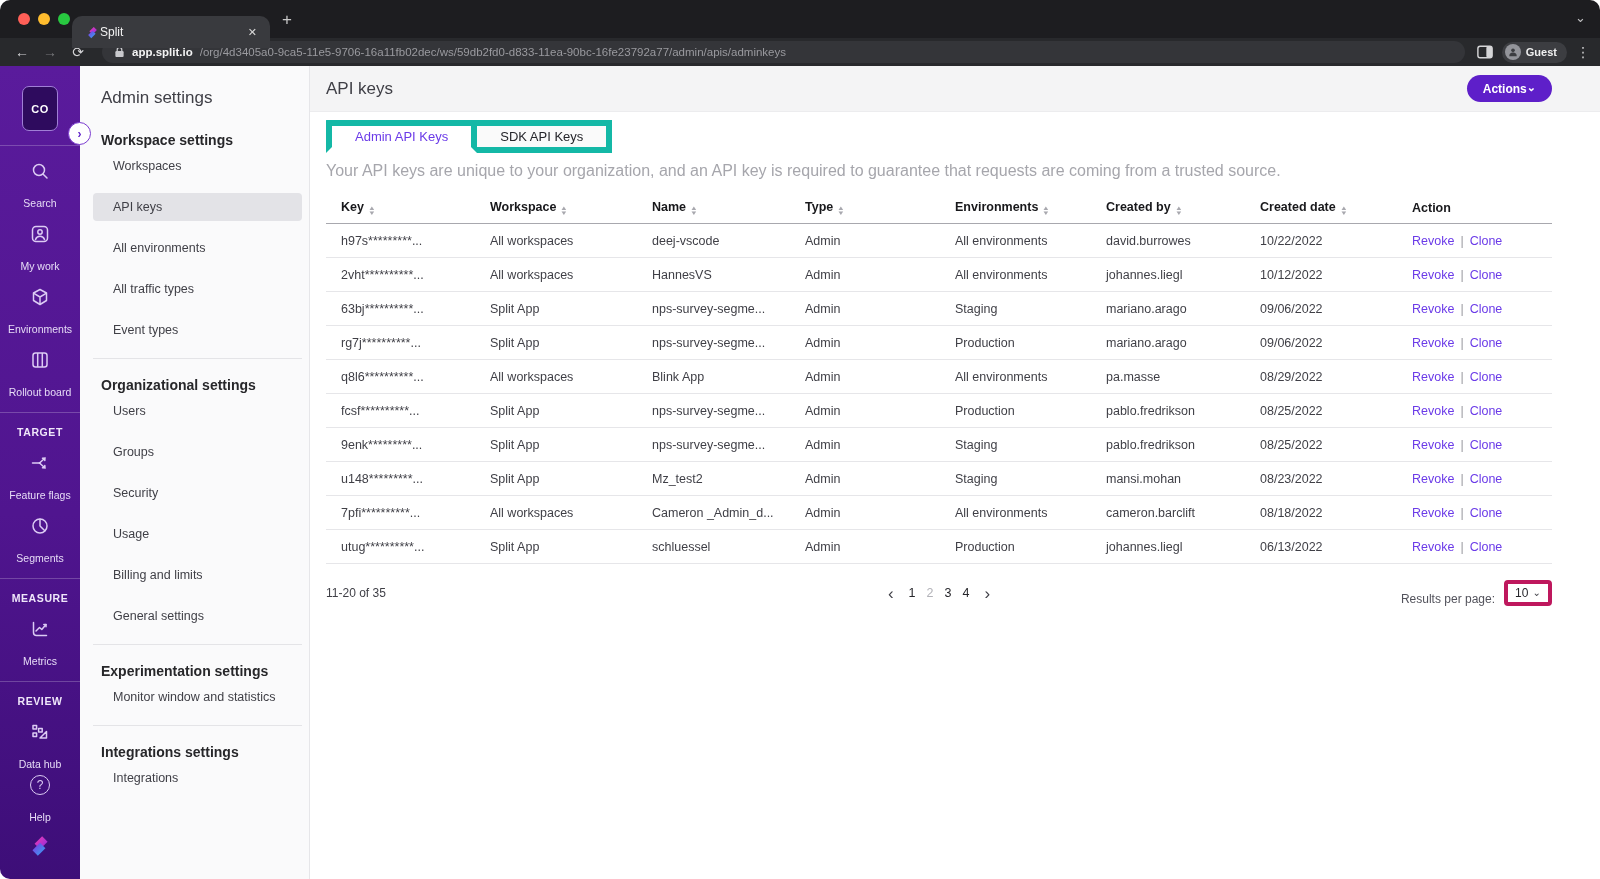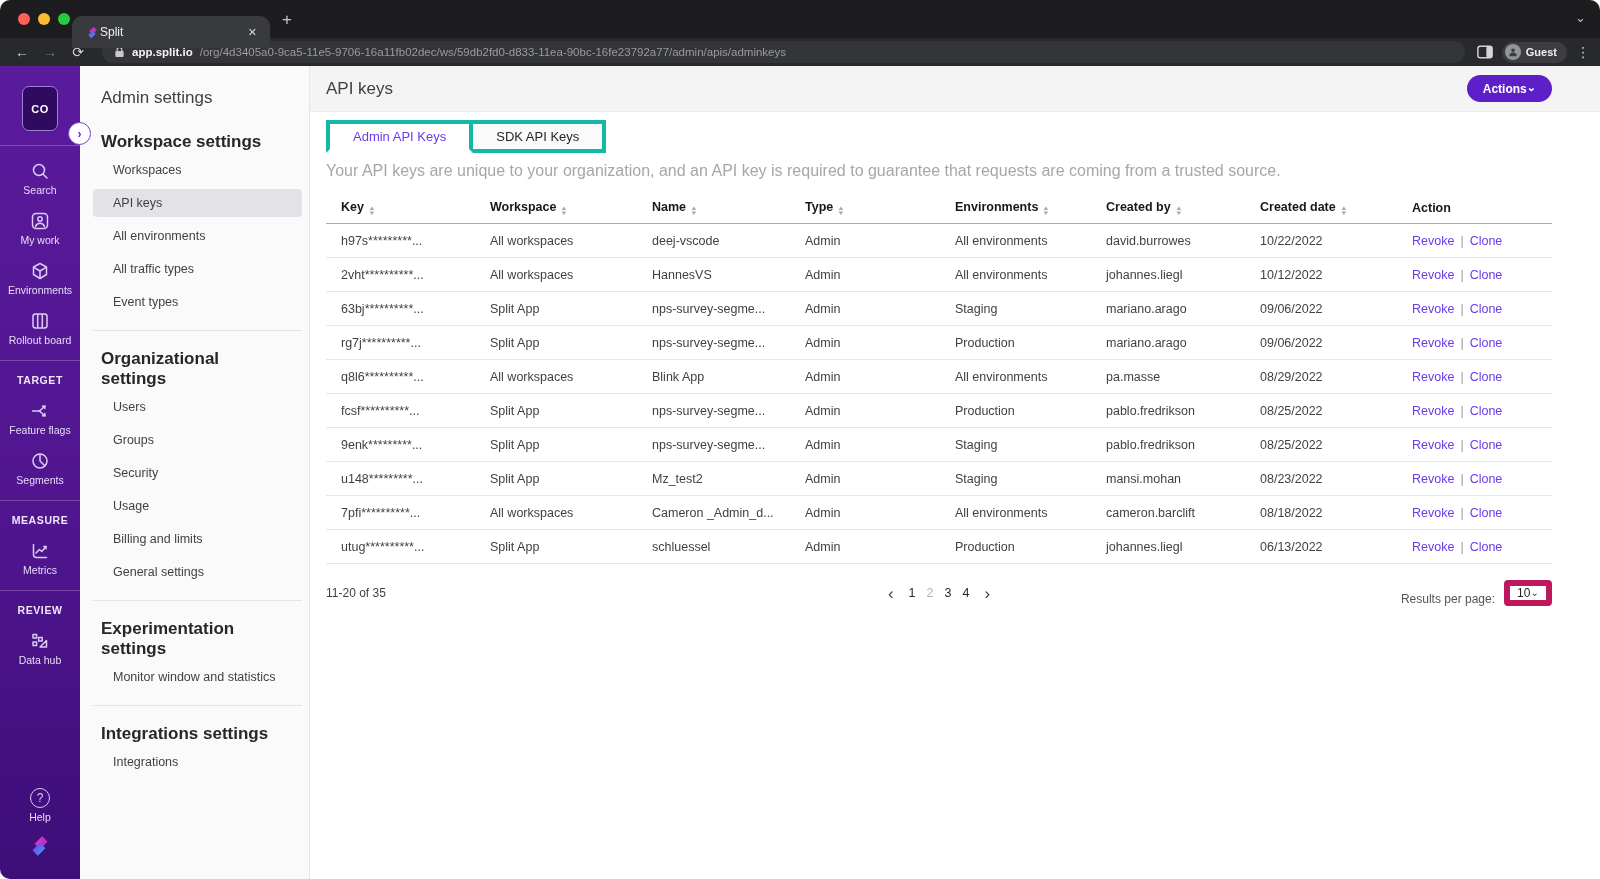--- a/index.html
+++ b/index.html
@@ -29,69 +29,69 @@
   .avatar-circle { width:16px; height:16px; border-radius:50%; background:#93949a; display:flex; align-items:center; justify-content:center; }
   .dots { color:#cfcfd1; font-size:14px; }
 
   
   .app { display:flex; height:813px; position:relative; }
 
   
   .rail { width:80px; background:linear-gradient(180deg,#5a1b9c 0%,#50158f 55%,#3d0e78 100%); color:#e6dbf6; display:flex; flex-direction:column; align-items:center; flex-shrink:0; }
   .ws-box { margin-top:20px; width:36px; height:45px; border:1.5px solid #a07fd6; background:#2e0b5e; border-radius:7px; color:#fff; font-size:11px; font-weight:bold; display:flex; align-items:center; justify-content:center; letter-spacing:.5px; }
   .rail-div { width:80px; height:1px; background:rgba(255,255,255,.22); margin-top:14px; }
-  .rail-item { display:flex; flex-direction:column; align-items:center; gap:3px; margin-top:15px; width:80px; }
+  .rail-item { display:flex; flex-direction:column; align-items:center; gap:16px; margin-top:15px; width:80px; }
   .rail-item svg { display:block; }
   .rail-label { font-size:10.5px; color:#e6dbf6; }
   .rail-sec { font-size:10.5px; font-weight:bold; letter-spacing:.6px; color:#efe6fa; margin-top:13px; }
   .rail-spacer { flex:1; }
   .help-q { width:20px; height:20px; border:1.5px solid #dccbf4; border-radius:50%; font-size:12px; color:#dccbf4; display:flex; align-items:center; justify-content:center; }
   .rail-logo { margin:10px 0 16px; }
   .expand-btn { position:absolute; left:68px; top:56px; width:23px; height:23px; background:#fff; border:1.5px solid #7a3bd0; border-radius:50%; color:#5e1fc9; display:flex; align-items:center; justify-content:center; font-size:12px; font-weight:bold; z-index:5; }
 
   
   .subnav { width:230px; background:#fafafb; border-right:1px solid #e6e6e9; flex-shrink:0; padding:18px 0 0 0; overflow:hidden; }
   .subnav-title { font-size:17px; color:#3f3f46; padding:4px 21px 14px; }
-  .group-heading { font-size:17px; font-weight:bold; color:#27272a; padding:10px 21px 4px; }
-  .subnav-item { font-size:12.5px; color:#3f3f46; padding:7px 12px; margin:0 7px 5px 13px; border-radius:4px; }
+  .group-heading { font-size:14px; font-weight:bold; color:#27272a; padding:10px 21px 4px; }
+  .subnav-item { font-size:12.5px; color:#3f3f46; padding:7px 12px; margin:0 7px 13px 13px; border-radius:4px; }
   .subnav-item.sel { background:#e3e3e7; }
   .subnav-item span { padding-left:8px; display:block; }
   .subnav-div { height:1px; background:#e4e4e7; margin:14px 7px 8px 13px; }
 
   
   .main { flex:1; background:#fff; min-width:0; }
   .page-head { height:46px; background:#f4f4f5; border-bottom:1px solid #ececee; display:flex; align-items:center; padding:0 48px 0 16px; }
   .page-title { font-size:17px; color:#3f3f46; flex:1; }
   .actions-btn { background:#5e1fc9; color:#fff; border:none; border-radius:14px; height:27px; padding:0 16px; font-size:12px; font-weight:bold; font-family:"Liberation Sans",sans-serif; display:flex; align-items:center; }
   .actions-btn .chev { font-size:11px; font-weight:bold; margin-top:-2px; }
 
   .content { padding:8px 48px 24px 16px; }
   .tabs { display:flex; }
-  .ctab { height:33px; display:flex; align-items:center; padding:0 23px; font-size:13px; border:4px solid #14b8a6; }
+  .ctab { height:33px; display:flex; align-items:center; padding:0 23px; font-size:13px; border:6px solid #14b8a6; }
   .ctab.active { background:#fff; color:#6b3be8; border-bottom-color:#fff; border-radius:1px 0 0 0; }
   .ctab.inactive { background:#fafafa; color:#26262b; border-left:none; }
   .desc { margin-top:9px; font-size:16px; color:#a6a6ac; }
 
   table.keys { border-collapse:collapse; margin-top:12px; width:100%; table-layout:fixed; }
   table.keys th { text-align:left; font-size:12.5px; font-weight:bold; color:#18181b; padding:8px 15px; border-bottom:1px solid #a8a8ae; white-space:nowrap; }
   table.keys td { font-size:12.5px; color:#3f3f46; padding:10px 15px 9px; border-bottom:1px solid #e6e6e9; white-space:nowrap; overflow:hidden; text-overflow:ellipsis; }
   .sort { display:inline-flex; flex-direction:column; margin-left:5px; vertical-align:1px; }
   .sort span { font-size:6px; line-height:4.5px; color:#a8a8ae; transform:scaleX(1.3); }
   .act-link { color:#6b3be8; text-decoration:none; }
   .act-sep { color:#9b9ba1; margin:0 6px; }
 
   .pagination { margin-top:15px; display:flex; align-items:center; position:relative; height:28px; }
   .range-label { font-size:12px; color:#3f3f46; }
   .pager { position:absolute; left:50%; transform:translateX(-50%); display:flex; align-items:center; gap:11px; }
   .pg-chev { font-size:17px; color:#3f3f46; line-height:1; padding:0 4px; }
   .pg-num { font-size:12.5px; color:#26262b; }
   .pg-num.current { color:#b2b2b8; }
   .per-page { margin-left:auto; display:flex; align-items:flex-end; gap:9px; }
   .pp-label { font-size:12px; color:#52525b; }
-  .pp-select { border:6px solid #be185d; border-radius:4px; height:26px; width:48px; display:flex; align-items:center; justify-content:space-between; padding:0 7px; font-size:12px; color:#26262b; background:#fff; }
+  .pp-select { border:4px solid #be185d; border-radius:4px; height:26px; width:48px; display:flex; align-items:center; justify-content:space-between; padding:0 7px; font-size:12px; color:#26262b; background:#fff; }
   .pp-select .chev { font-size:10px; color:#3f3f46; margin-top:-2px; }
 </style>
 </head>
 <body>
 
 <div class="window">
 
   <div class="tabstrip">
     <div class="traffic">
       <span class="light red"></span>

